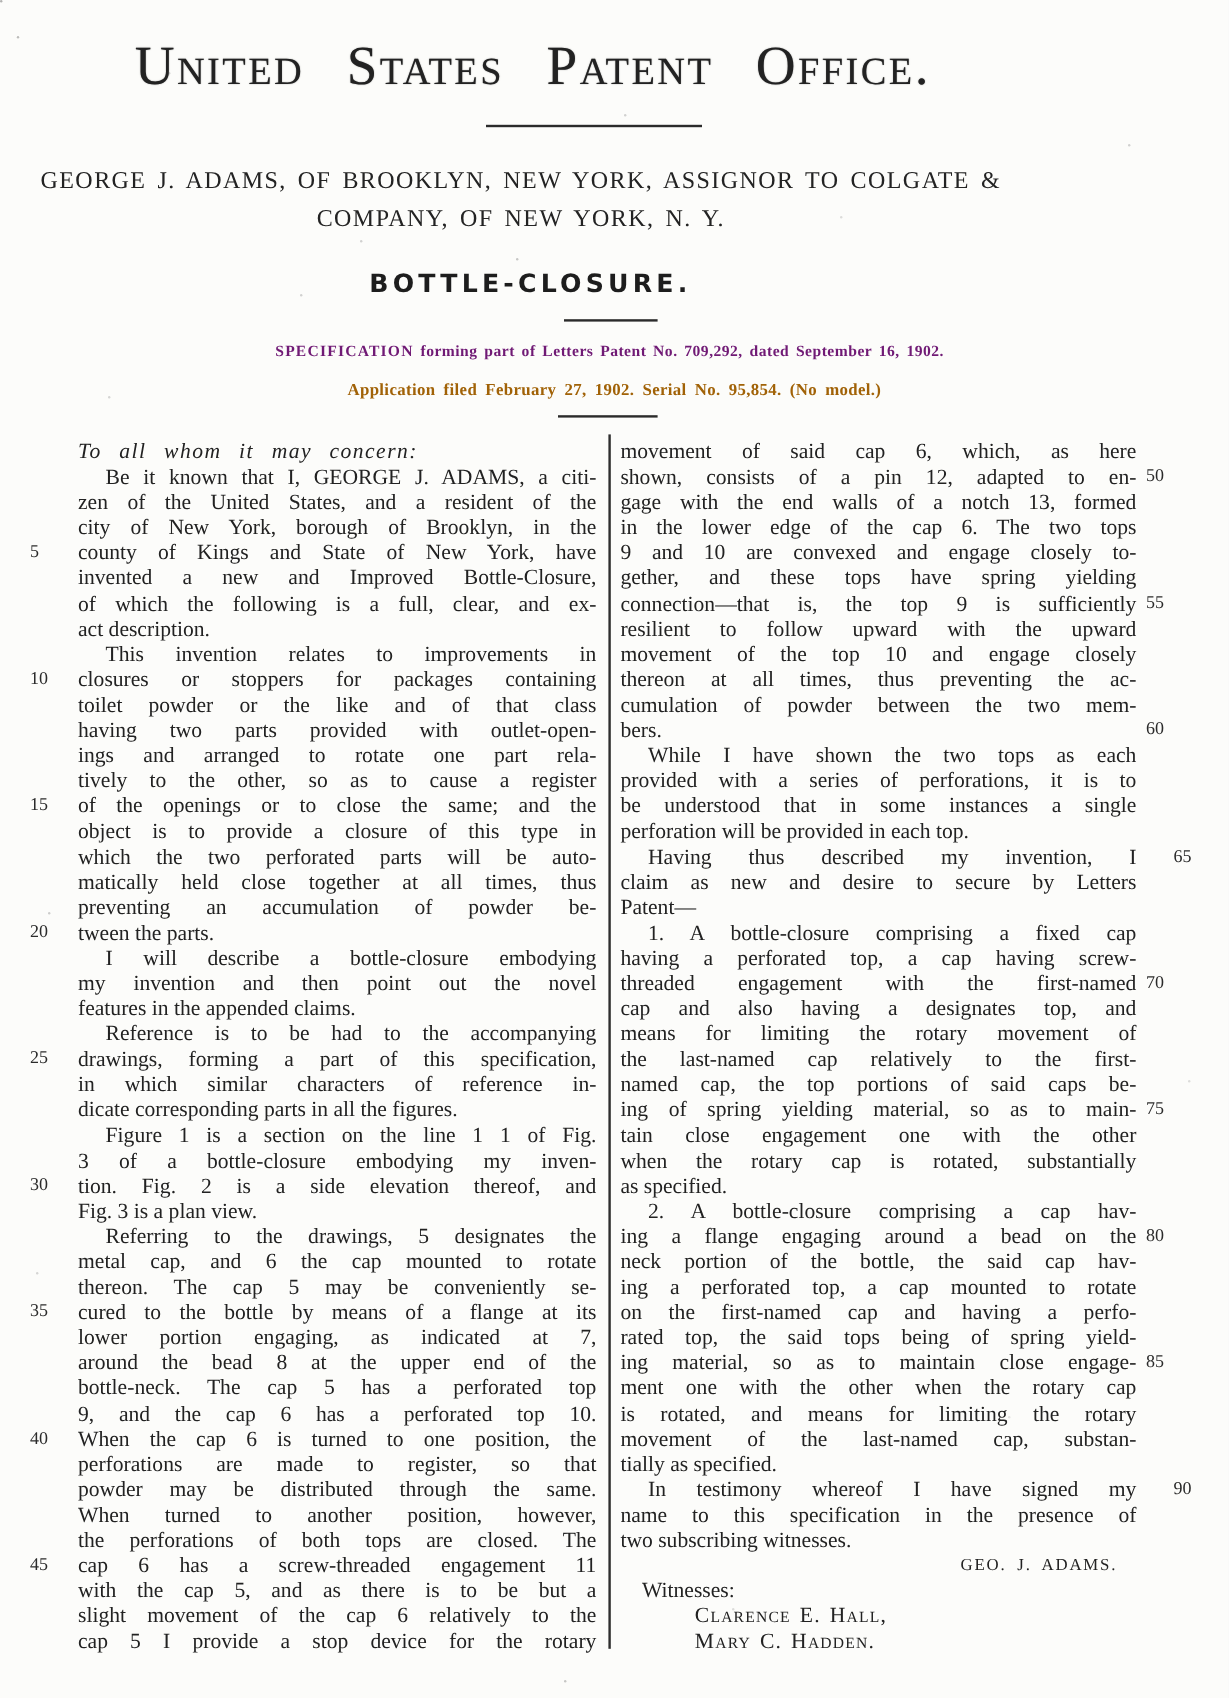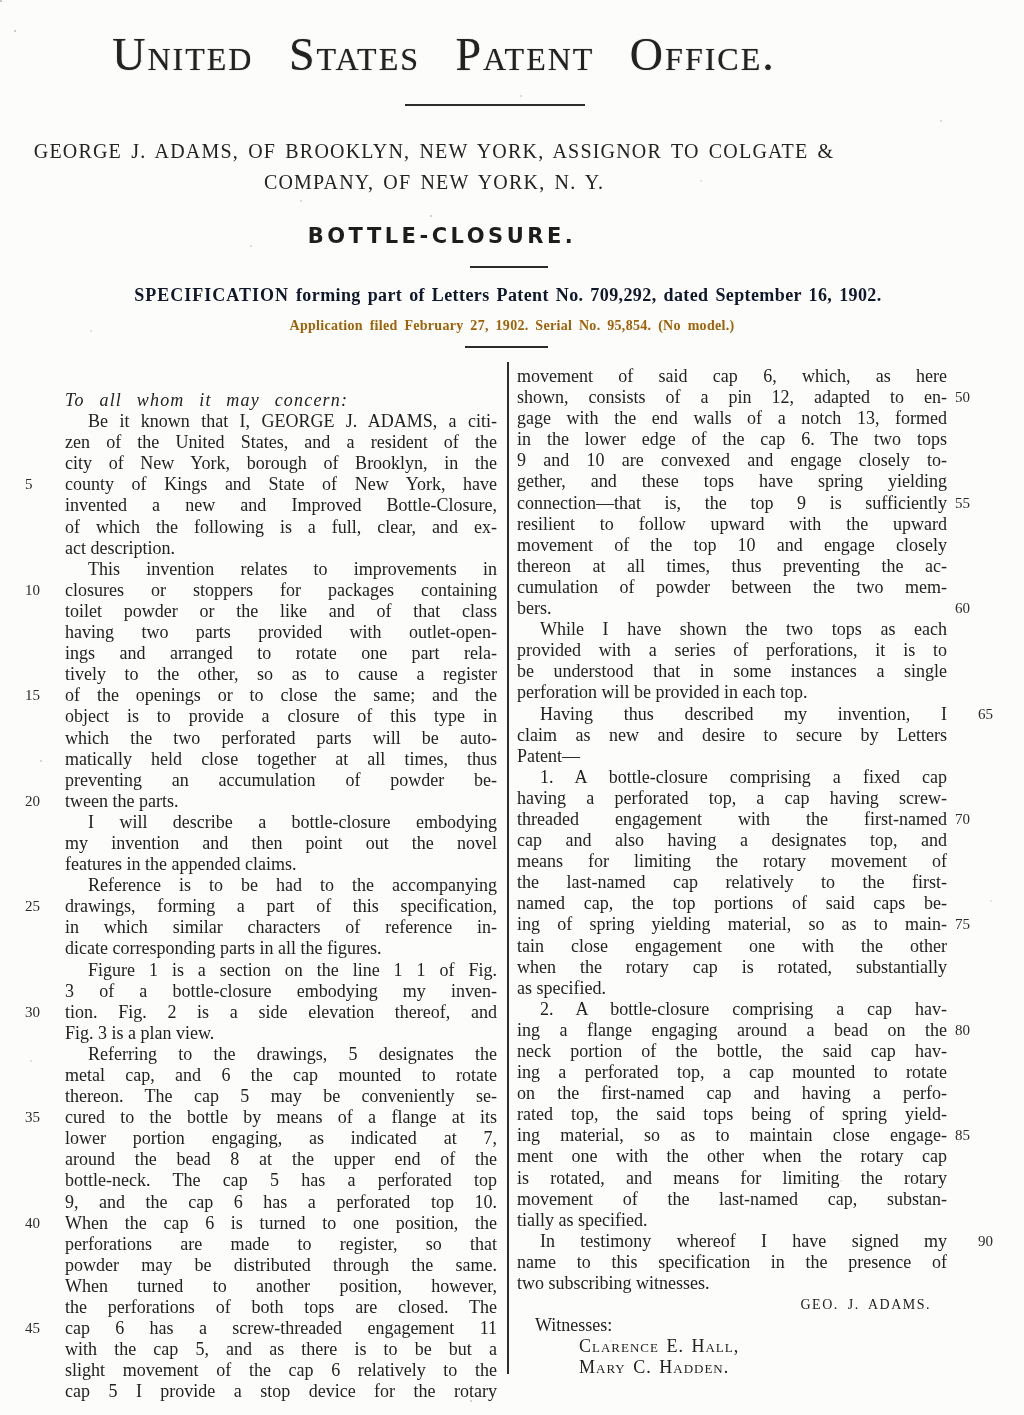--- a/index.html
+++ b/index.html
@@ -41,24 +41,24 @@
     position:absolute;top:224px;left:0;width:884px;
     text-align:center;
     font-family:"DejaVu Sans","Liberation Sans",sans-serif;
     font-weight:bold;
     font-size:21px;letter-spacing:3.5px;
     color:#1d1d1d;
   }
   .specline{
     position:absolute;top:285px;left:0;width:1016px;
     text-align:center;
-    font-size:18px;
+    font-size:13px;
     font-weight:bold;
     letter-spacing:.4px;word-spacing:2px;
-    color:#0f172a;
+    color:#701a75;
   }
   .speclabel{letter-spacing:1px;}
   .appline{
     position:absolute;top:318px;left:0;width:1024px;
     text-align:center;
     font-size:14px;
     font-weight:600;
     letter-spacing:.3px;word-spacing:3px;
     color:#a16207;
   }
@@ -81,21 +81,21 @@
     text-align:justify;
     text-align-last:justify;
     -moz-text-align-last:justify;
     white-space:normal;
     overflow:visible;
   }
   .line.end{text-align-last:left;-moz-text-align-last:left;}
   .line.ind{text-indent:23px;}
   .line.ital{
     font-style:italic;
-    letter-spacing:1.2px;word-spacing:9px;margin-top:24px;
+    letter-spacing:1.2px;word-spacing:9px;
   }
   .num{
     position:absolute;top:0;
     font-size:15px;line-height:21.1px;
     font-style:normal;letter-spacing:0;
     color:#2b2b2b;
   }
   .colL .num{left:-40px;width:22px;text-align:right;}
   .colR .num{right:-44px;width:36px;text-align:left;}
   .line.sig{

